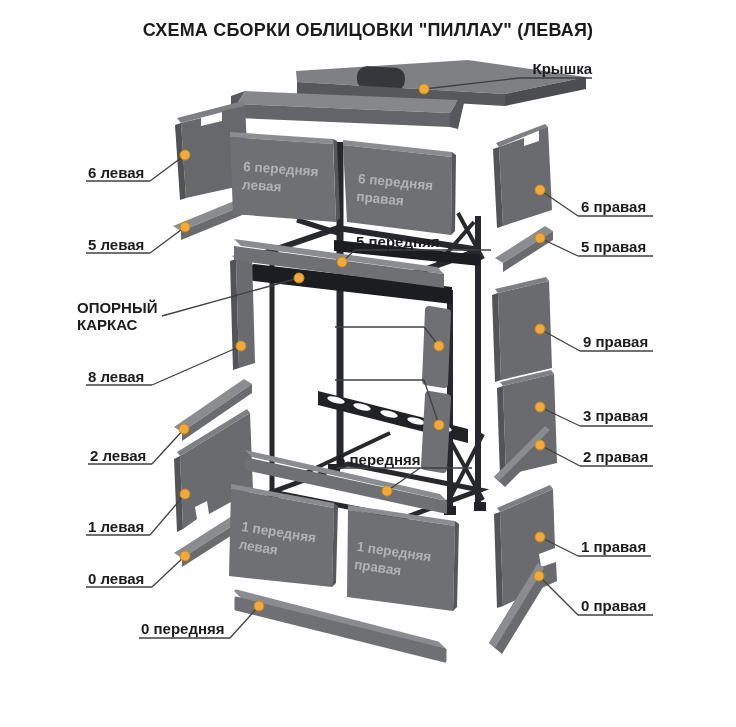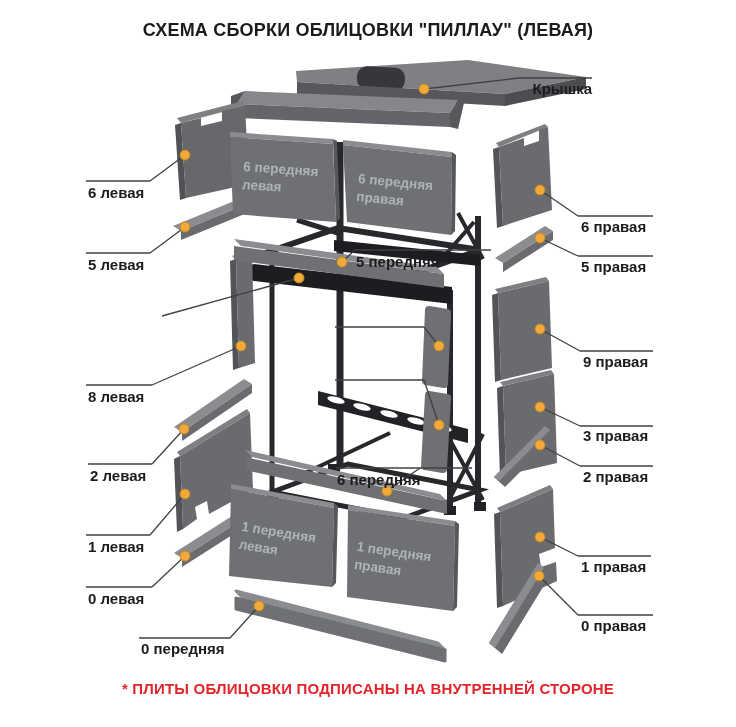--- a/index.html
+++ b/index.html
@@ -4,21 +4,21 @@
 <style>
   html,body{margin:0;padding:0;background:#fff;}
   .stage{position:relative;width:736px;height:727px;background:#ffffff;
          font-family:"Liberation Sans",sans-serif;overflow:hidden;}
   .title{position:absolute;top:20px;left:0;width:100%;text-align:center;
          font-size:18px;font-weight:bold;color:#1B1B1D;letter-spacing:.2px;}
   .footnote{position:absolute;top:680px;left:0;width:100%;text-align:center;
          font-size:15px;font-weight:bold;color:#E3242B;letter-spacing:.2px;}
   .dwg{position:absolute;left:0;top:0;}
   .co{position:absolute;font-size:15px;line-height:1.12;font-weight:bold;
-      color:#1C1C1E;white-space:nowrap;margin-top:20px;}
+      color:#1C1C1E;white-space:nowrap;}
   .co.wrap{white-space:normal;}
   .ptxt{position:absolute;font-size:13.5px;line-height:1.3;font-weight:bold;
         color:#B0B3B6;transform-origin:left top;}
 </style>
 </head>
 <body>
 
 <div class="stage">
 
   <div class="title">СХЕМА СБОРКИ ОБЛИЦОВКИ "ПИЛЛАУ" (ЛЕВАЯ)</div>
@@ -232,34 +232,34 @@
       <circle cx="540" cy="407" r="5" fill="#F2A93B"></circle>
       <circle cx="540" cy="445" r="5" fill="#F2A93B"></circle>
       <circle cx="540" cy="537" r="5" fill="#F2A93B"></circle>
       <circle cx="539" cy="576" r="5" fill="#F2A93B"></circle>
     </g>
   </svg>
 
   <div class="co" style="left:520px;top:61px;width:72px;text-align:right">Крышка</div>
   <div class="co" style="left:88px;top:165px">6 левая</div>
   <div class="co" style="left:88px;top:237px">5 левая</div>
+  <div class="co wrap" style="left:77px;top:300px;width:110px">ОПОРНЫЙ КАРКАС</div>
   <div class="co" style="left:88px;top:369px">8 левая</div>
   <div class="co" style="left:90px;top:448px">2 левая</div>
   <div class="co" style="left:88px;top:519px">1 левая</div>
   <div class="co" style="left:88px;top:571px">0 левая</div>
   <div class="co" style="left:141px;top:621px">0 передняя</div>
   <div class="co" style="left:337px;top:452px">6 передняя</div>
   <div class="co" style="left:356px;top:234px">5 передняя</div>
   <div class="co" style="left:581px;top:199px">6 правая</div>
   <div class="co" style="left:581px;top:239px">5 правая</div>
   <div class="co" style="left:583px;top:334px">9 правая</div>
   <div class="co" style="left:583px;top:408px">3 правая</div>
   <div class="co" style="left:583px;top:449px">2 правая</div>
   <div class="co" style="left:581px;top:539px">1 правая</div>
   <div class="co" style="left:581px;top:598px">0 правая</div>
 
   <div class="ptxt" style="left:244px;top:158px;width:92px;transform:rotate(4deg)">6 передняя левая</div>
   <div class="ptxt" style="left:359px;top:170px;width:92px;transform:rotate(5.5deg)">6 передняя правая</div>
   <div class="ptxt" style="left:243px;top:518px;width:92px;transform:rotate(9deg)">1 передняя левая</div>
   <div class="ptxt" style="left:358px;top:538px;width:92px;transform:rotate(8deg)">1 передняя правая</div>
 
-  <div class="footnote">* ПЛИТЫ ОБЛИЦОВКИ ПОДПИСАНЫ НА ВНУТРЕННЕЙ СТОРОНЕ</div>
 </div>
 
 </body></html>

